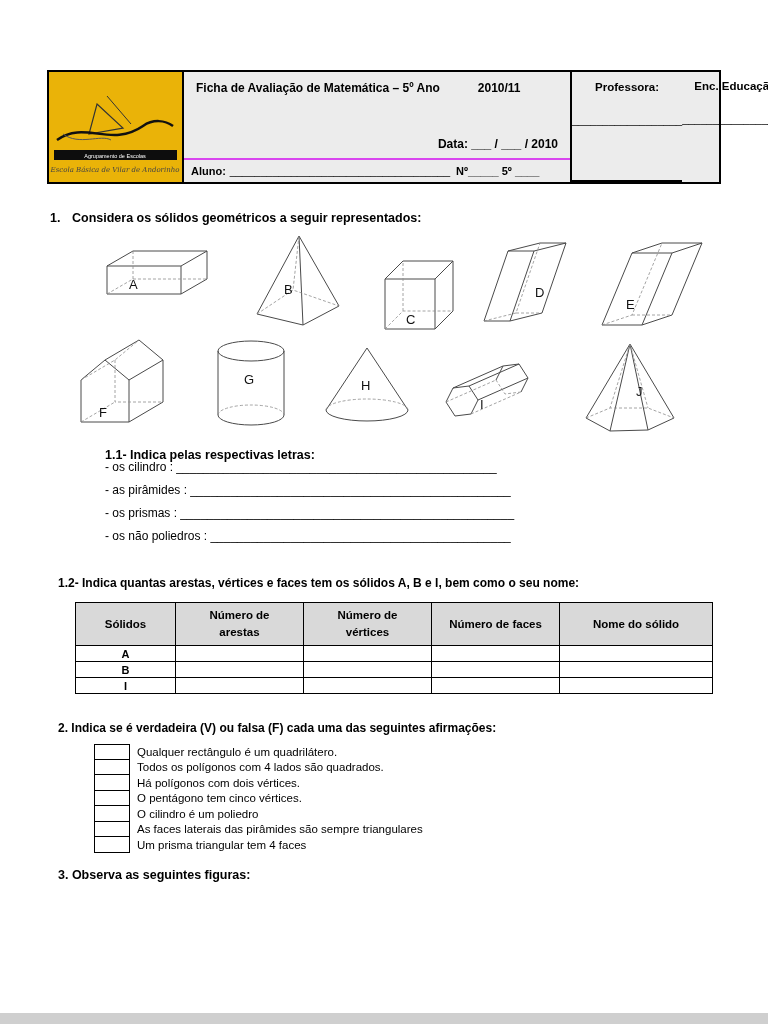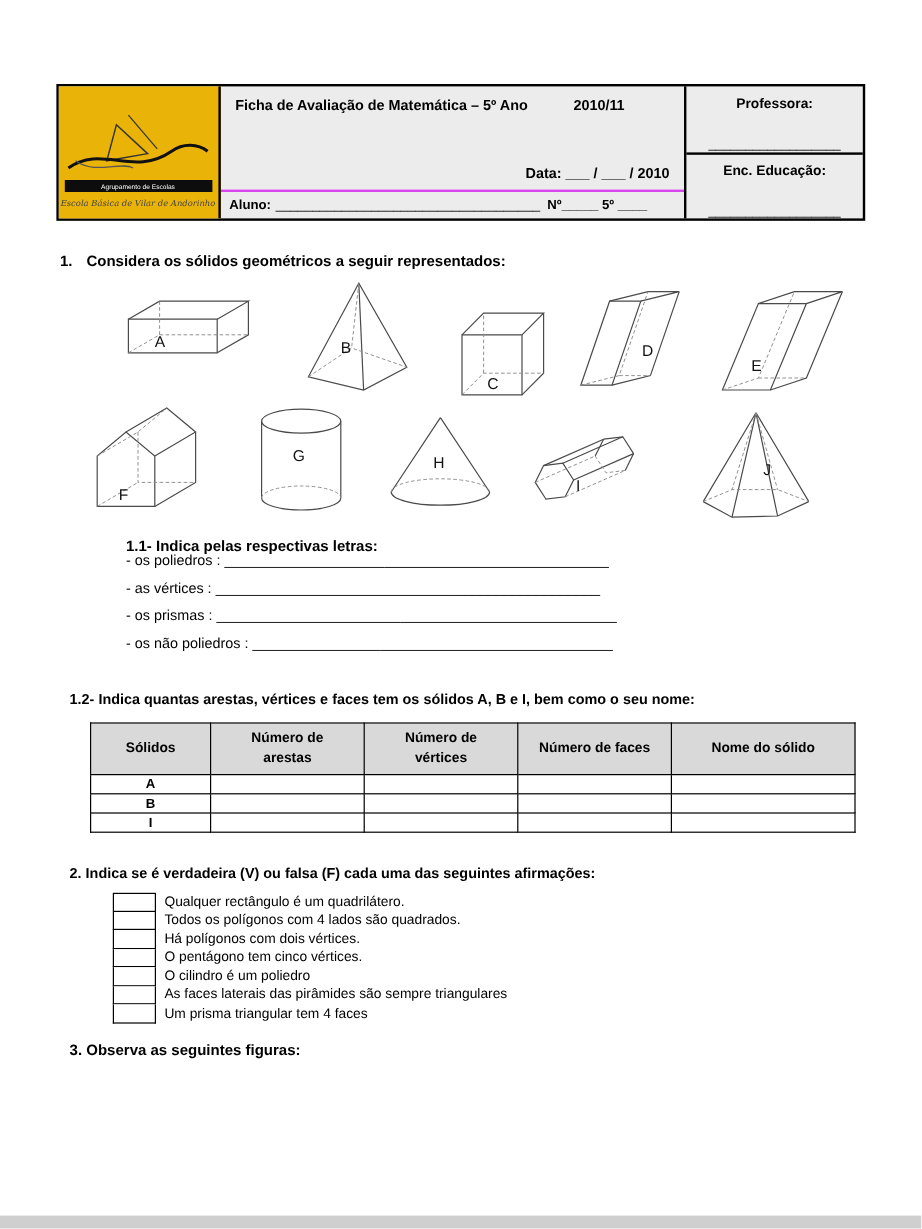--- a/index.html
+++ b/index.html
@@ -10,21 +10,21 @@
   .hdr-logo{width:133px;background:#eab308;border-right:2px solid #000;position:relative;flex:none;}
   .logo-svg{position:absolute;left:0;top:4px;}
   .hdr-mid{flex:1;border-right:2px solid #000;display:flex;flex-direction:column;min-width:0;}
   .hdr-mid-top{flex:1;position:relative;padding:9px 10px 0 12px;}
   .hdr-title-row{display:flex;align-items:center;font-weight:bold;font-size:12px;white-space:nowrap;}
   .hdr-year{margin-left:38px;}
   .hdr-date{position:absolute;right:12px;bottom:7px;font-weight:bold;font-size:12px;}
   .hdr-mid-bottom{height:24px;border-top:2px solid #d946ef;display:flex;align-items:center;padding:0 7px;font-size:11px;font-weight:bold;white-space:nowrap;box-sizing:border-box;}
   .hdr-aluno-blank{font-weight:normal;margin-left:4px;}
   .hdr-num{margin-left:6px;}
-  .hdr-right{width:147px;flex:none;display:flex;flex-direction:column;text-align:center;}
+  .hdr-right{width:147px;flex:none;display:flex;flex-direction:row;text-align:center;}
   .hdr-right-top{flex:1;border-bottom:2px solid #000;padding-top:9px;}
   .hdr-right-bottom{flex:1;padding-top:8px;}
   .hdr-right .lbl{font-weight:bold;font-size:11.5px;}
   .hdr-right .line{font-size:11px;margin-top:21px;}
 
   
   .q-heading{position:absolute;font-weight:bold;font-size:12.5px;white-space:nowrap;margin-top:12px;}
   .q1-num{display:inline-block;width:22px;}
 
   
@@ -180,24 +180,24 @@
       <path d="M4,80 L28,93 L66,92 L92,80"></path>
       <path class="hid" d="M48,6 L28,70 M48,6 L66,70 M4,80 L28,70 L66,70 L92,80"></path>
       <text x="54" y="58">J</text>
     </svg>
   </div>
 
   <div class="q-heading" style="left:105px;top:436px;">1.1- Indica pelas respectivas letras:</div>
 
   <div class="blanks">
     <div class="blank-row">
-      <span>- os poliedros : </span><span>________________________________________________</span>
+      <span>- os cilindro : </span><span>________________________________________________</span>
     </div>
     <div class="blank-row">
-      <span>- as vértices : </span><span>________________________________________________</span>
+      <span>- as pirâmides : </span><span>________________________________________________</span>
     </div>
     <div class="blank-row">
       <span>- os prismas : </span><span>__________________________________________________</span>
     </div>
     <div class="blank-row">
       <span>- os não poliedros : </span><span>_____________________________________________</span>
     </div>
   </div>
 
   <div class="q-heading" style="left:58px;top:564px;font-size:12px;">1.2- Indica quantas arestas, vértices e faces tem os sólidos A, B e I, bem como o seu nome:</div>

